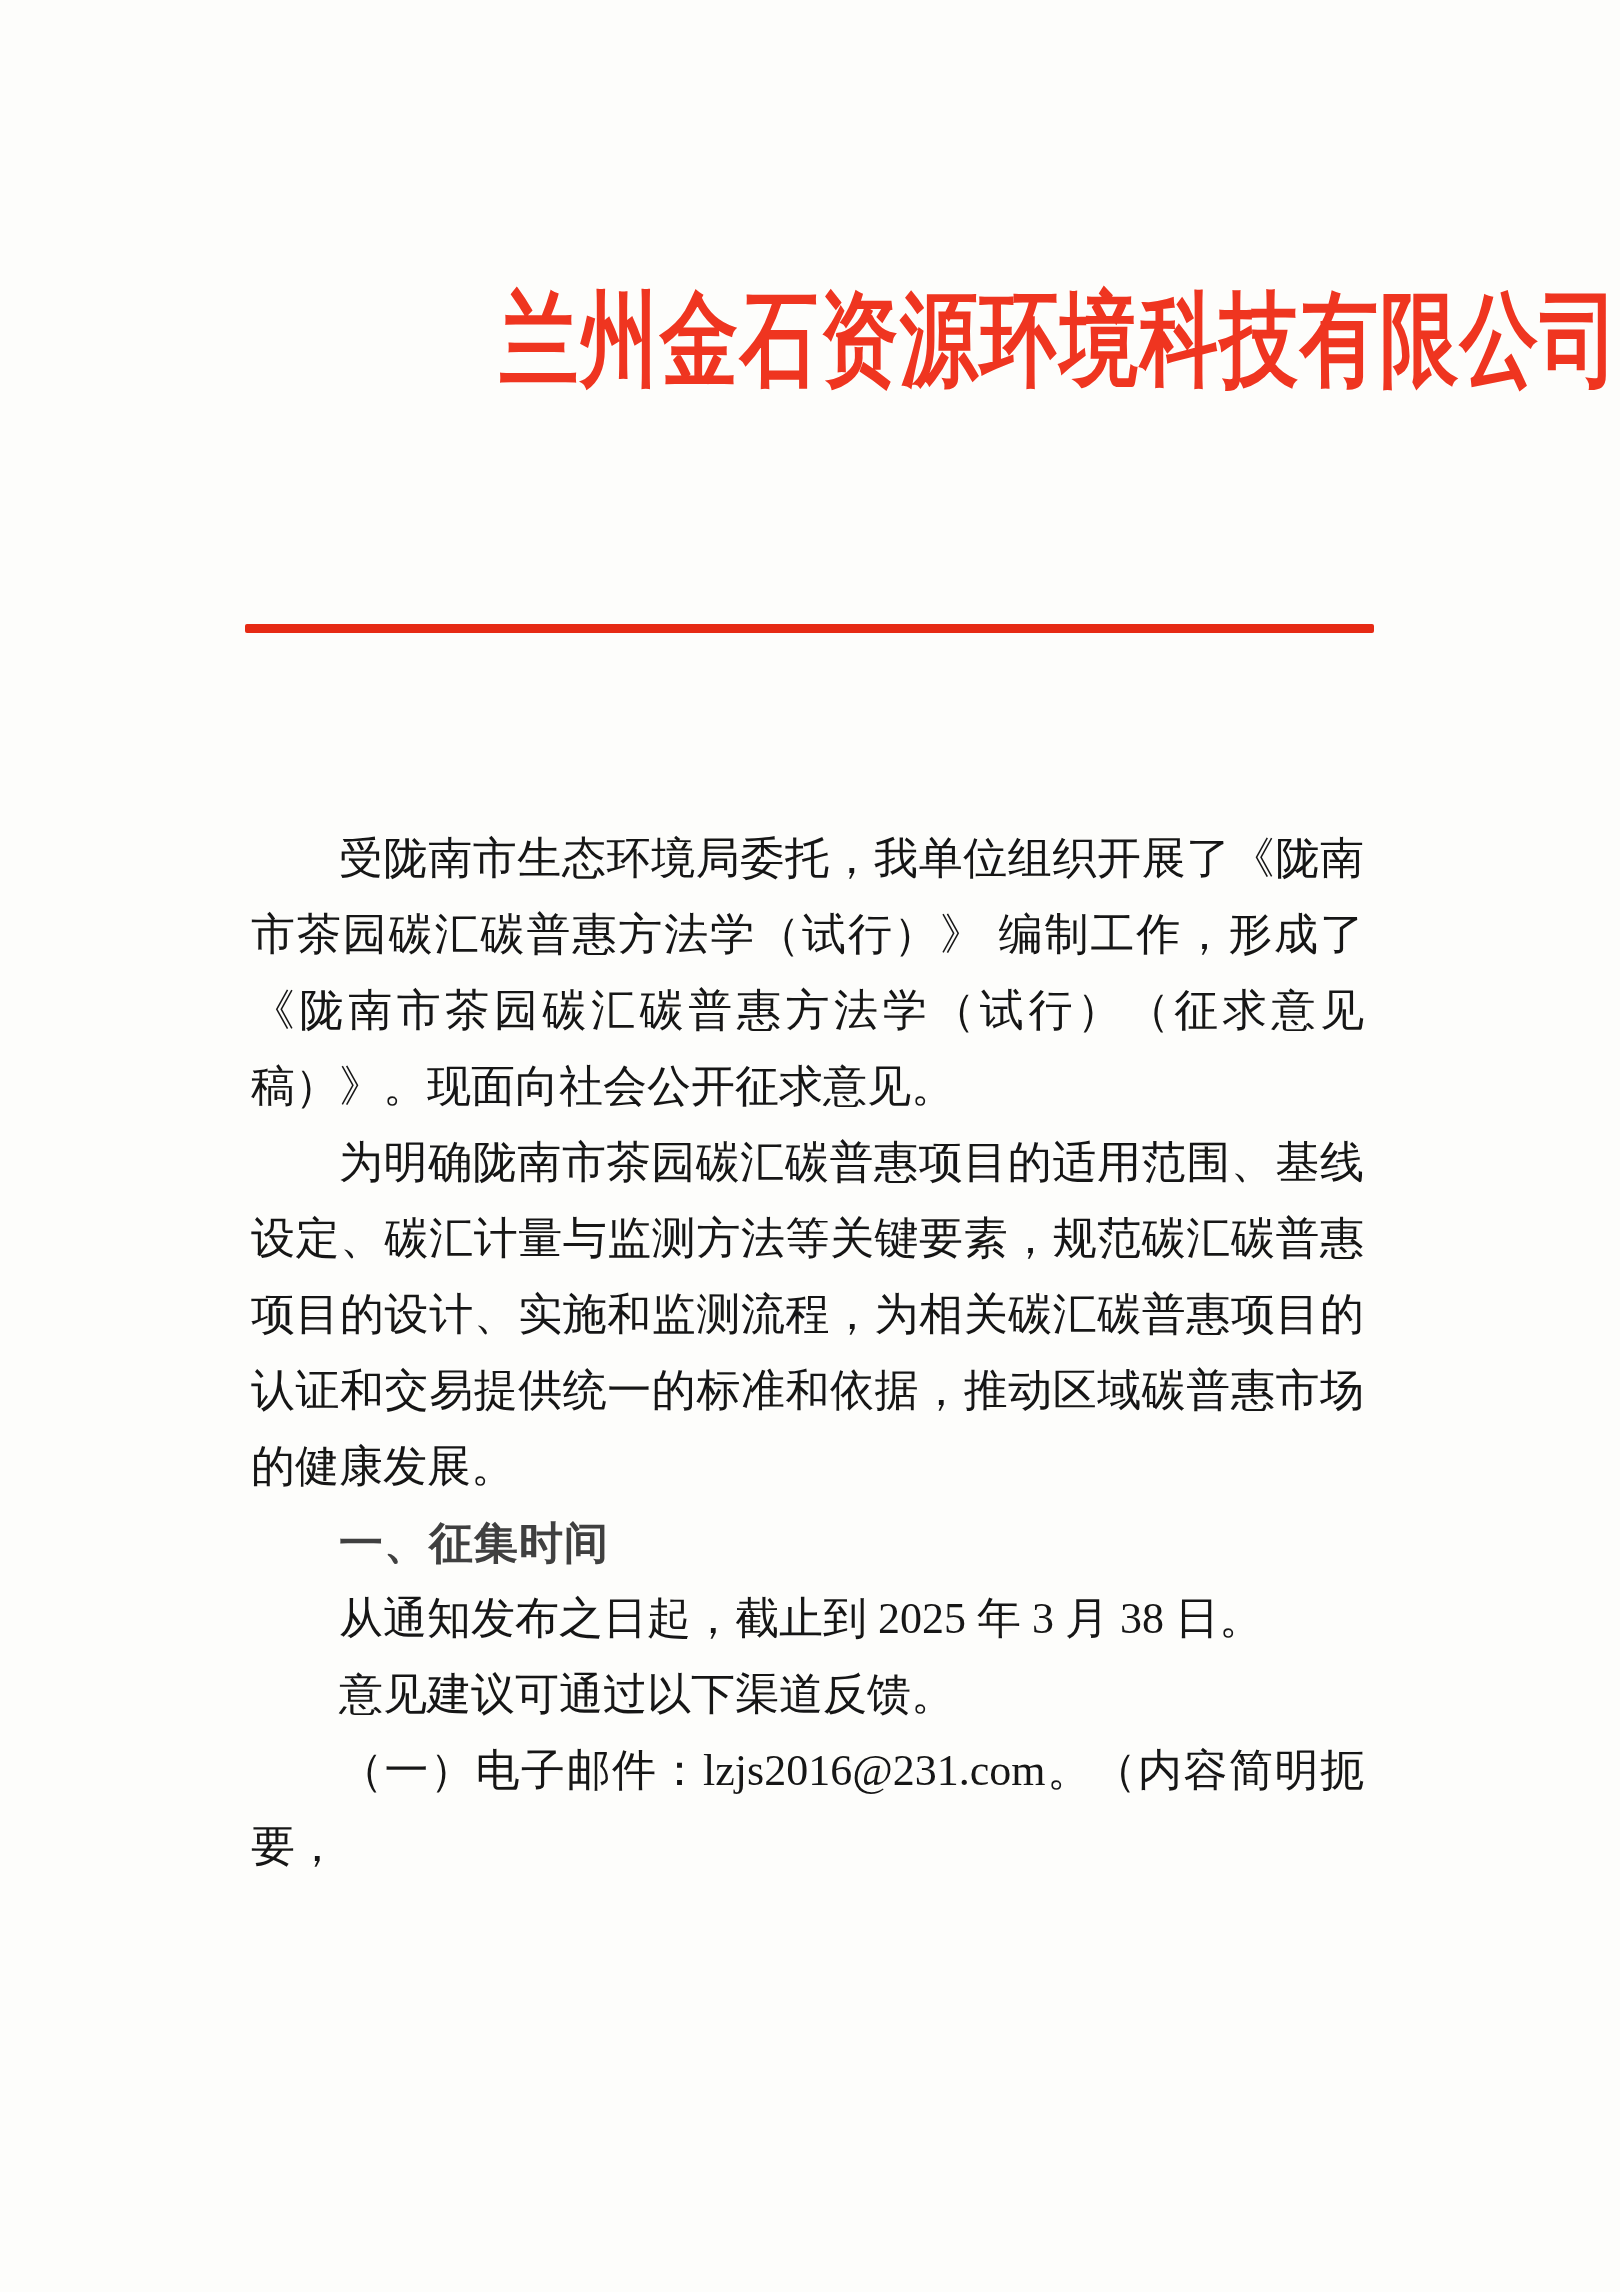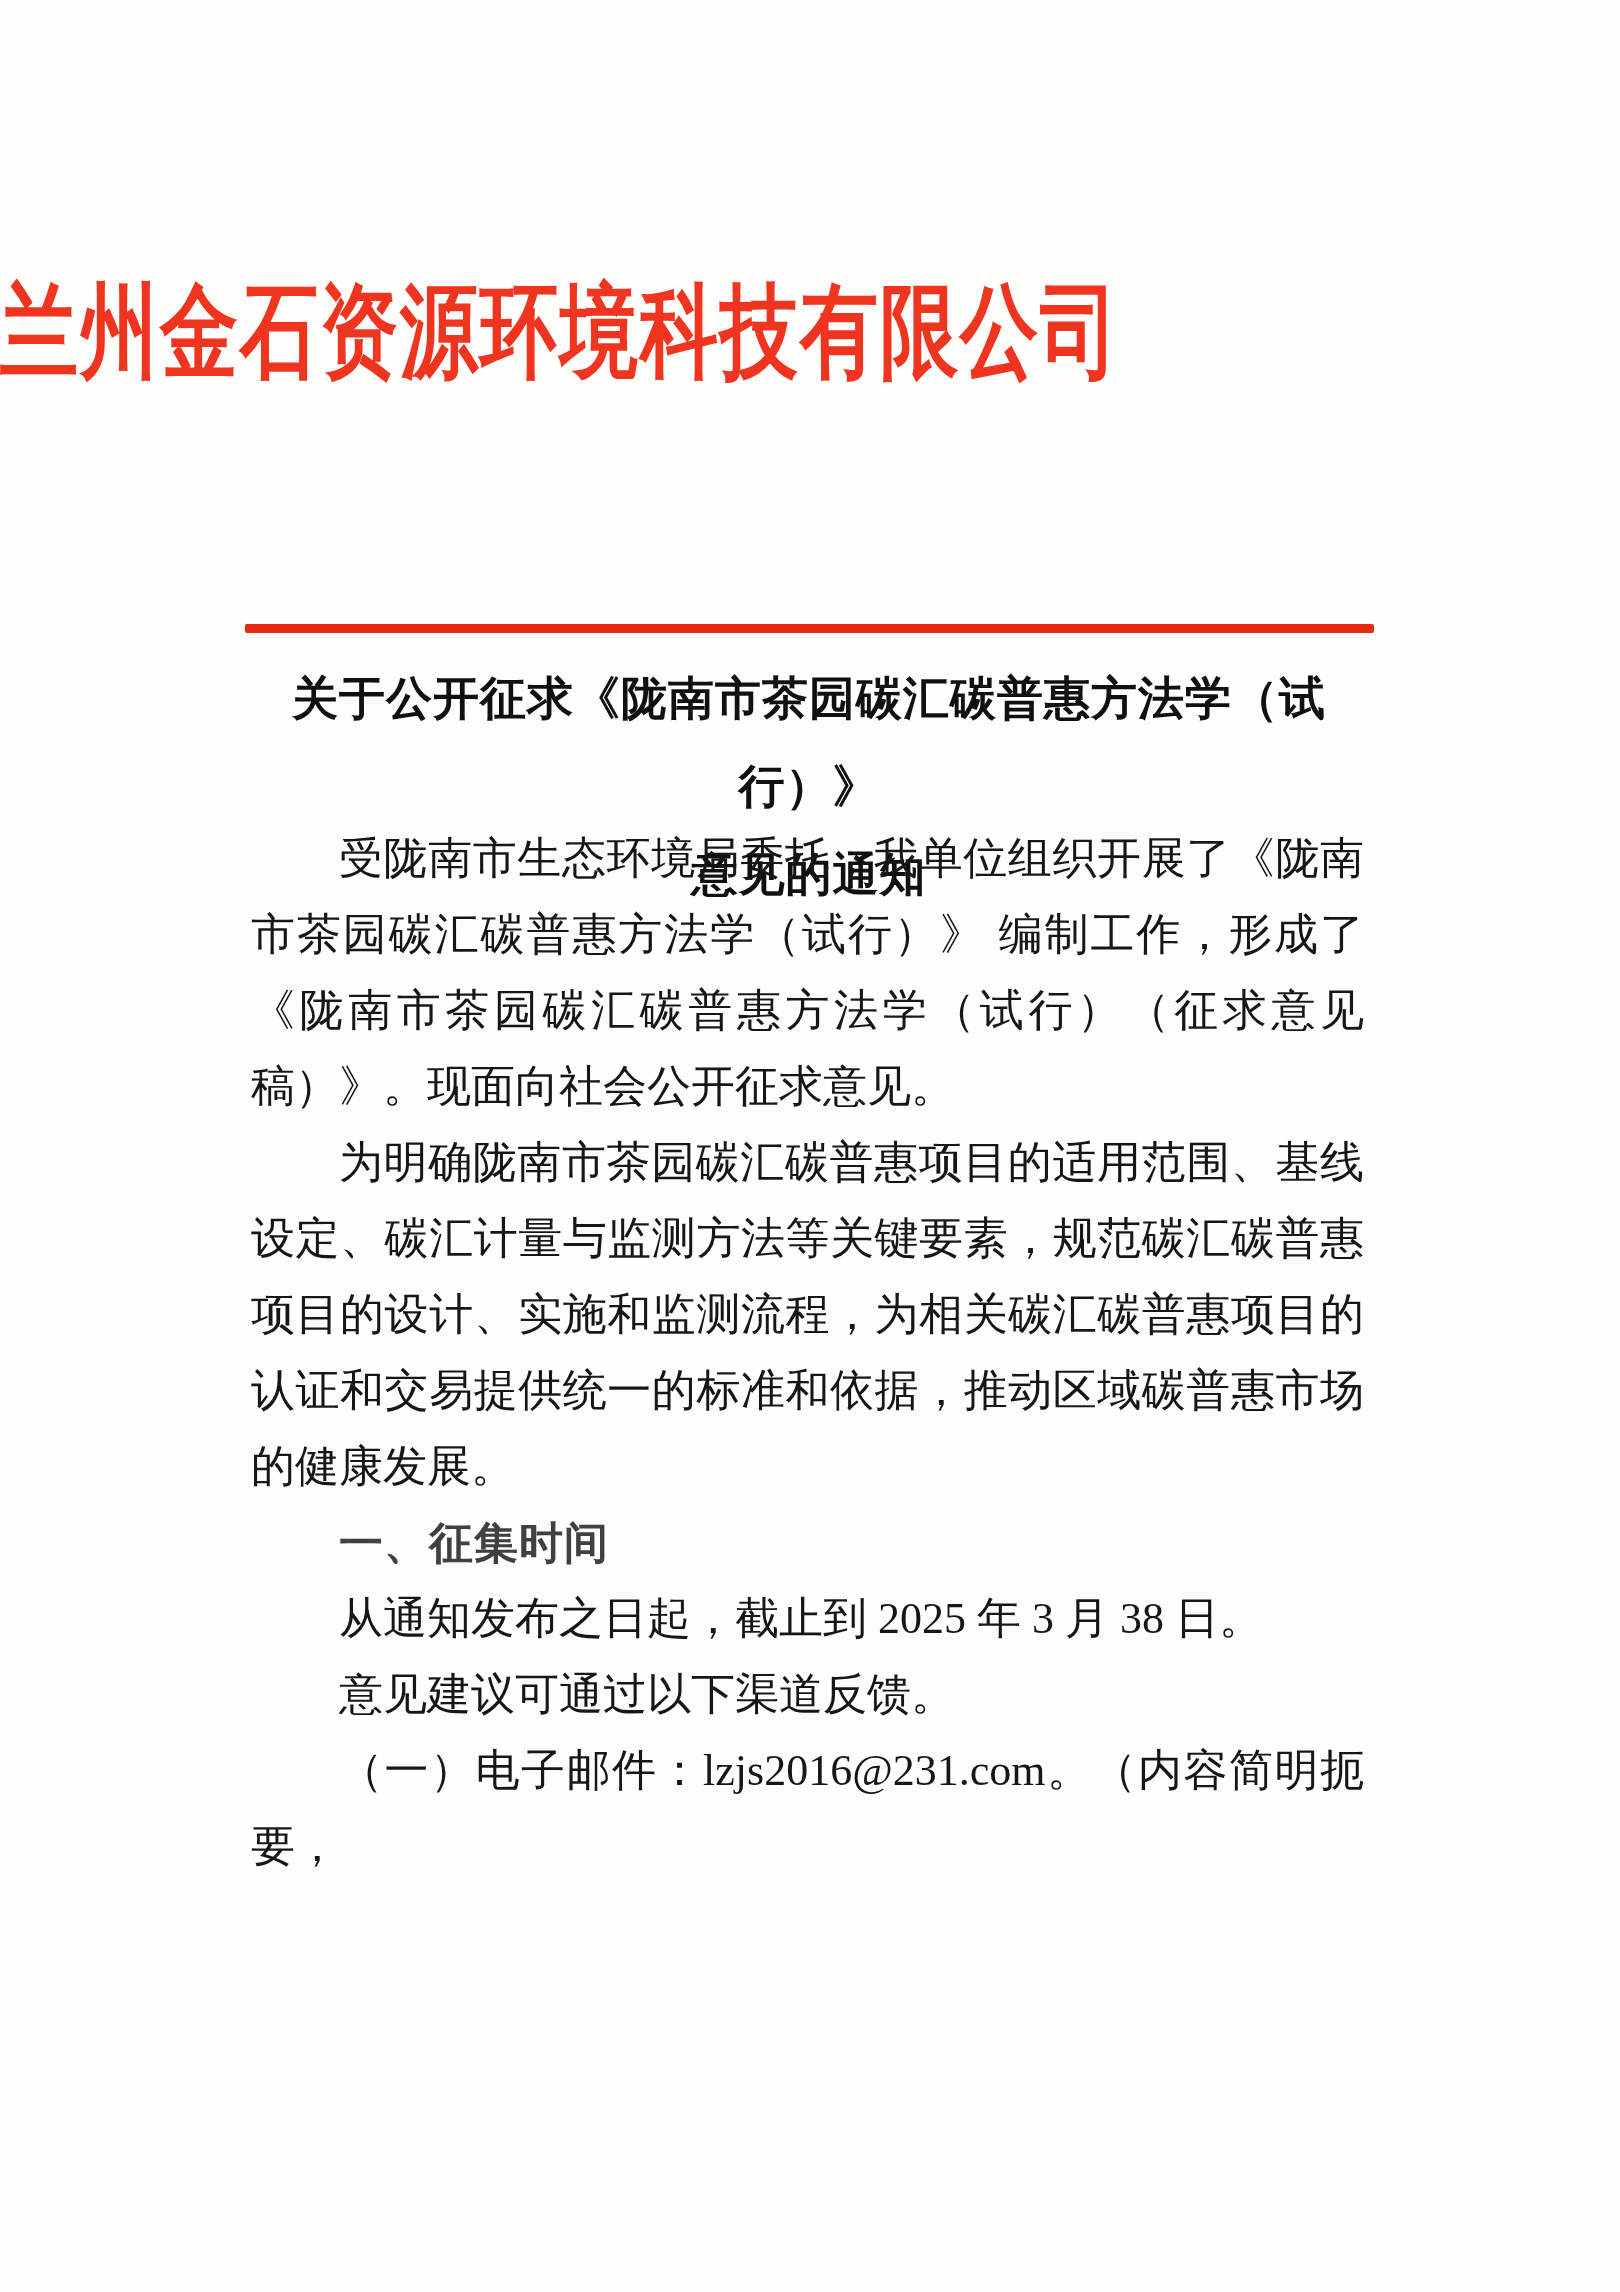--- a/index.html
+++ b/index.html
@@ -13,25 +13,25 @@
     height: 2293px;
     margin: 0 auto;
     background: #fdfdfb;
     overflow: hidden;
     font-family: "Liberation Serif", "DejaVu Serif", serif;
     color: #141414;
   }
   
   .letterhead {
     position: absolute;
-    top: 264px;
+    top: 272px;
     left: 0;
     width: 100%;
     height: 137px;
-    text-align: left;
+    text-align: right;
     white-space: nowrap;
   }
   .letterhead-text {
     display: inline-block;
     font-size: 78px;
     font-weight: bold;
     letter-spacing: 2px;
     transform: scaleY(1.32);
     transform-origin: center;
     line-height: 137px;
@@ -85,24 +85,20 @@
 <body>
 
 <div class="page">
 
   <div class="letterhead">
     <span class="letterhead-text" style="color: rgb(239, 53, 32);">兰州金石资源环境科技有限公司</span>
   </div>
 
   <div class="red-rule" style="background: rgb(230, 42, 20);"></div>
 
-  <div class="doc-title">
-    <div>关于公开征求《陇南市茶园碳汇碳普惠方法学（试行）》</div>
-    <div>意见的通知</div>
-  </div>
 
   <div class="doc-body">
     <p class="para">受陇南市生态环境局委托，我单位组织开展了《陇南市茶园碳汇碳普惠方法学（试行）》 编制工作，形成了《陇南市茶园碳汇碳普惠方法学（试行）（征求意见稿）》。现面向社会公开征求意见。</p>
     <p class="para">为明确陇南市茶园碳汇碳普惠项目的适用范围、基线设定、碳汇计量与监测方法等关键要素，规范碳汇碳普惠项目的设计、实施和监测流程，为相关碳汇碳普惠项目的认证和交易提供统一的标准和依据，推动区域碳普惠市场的健康发展。</p>
     <p class="heading">一、征集时间</p>
     <p class="para">从通知发布之日起，截止到 2025 年 3 月 38 日。</p>
     <p class="para">意见建议可通过以下渠道反馈。</p>
     <p class="para">（一）电子邮件：lzjs2016@231.com。（内容简明扼要，</p>
   </div>
 

